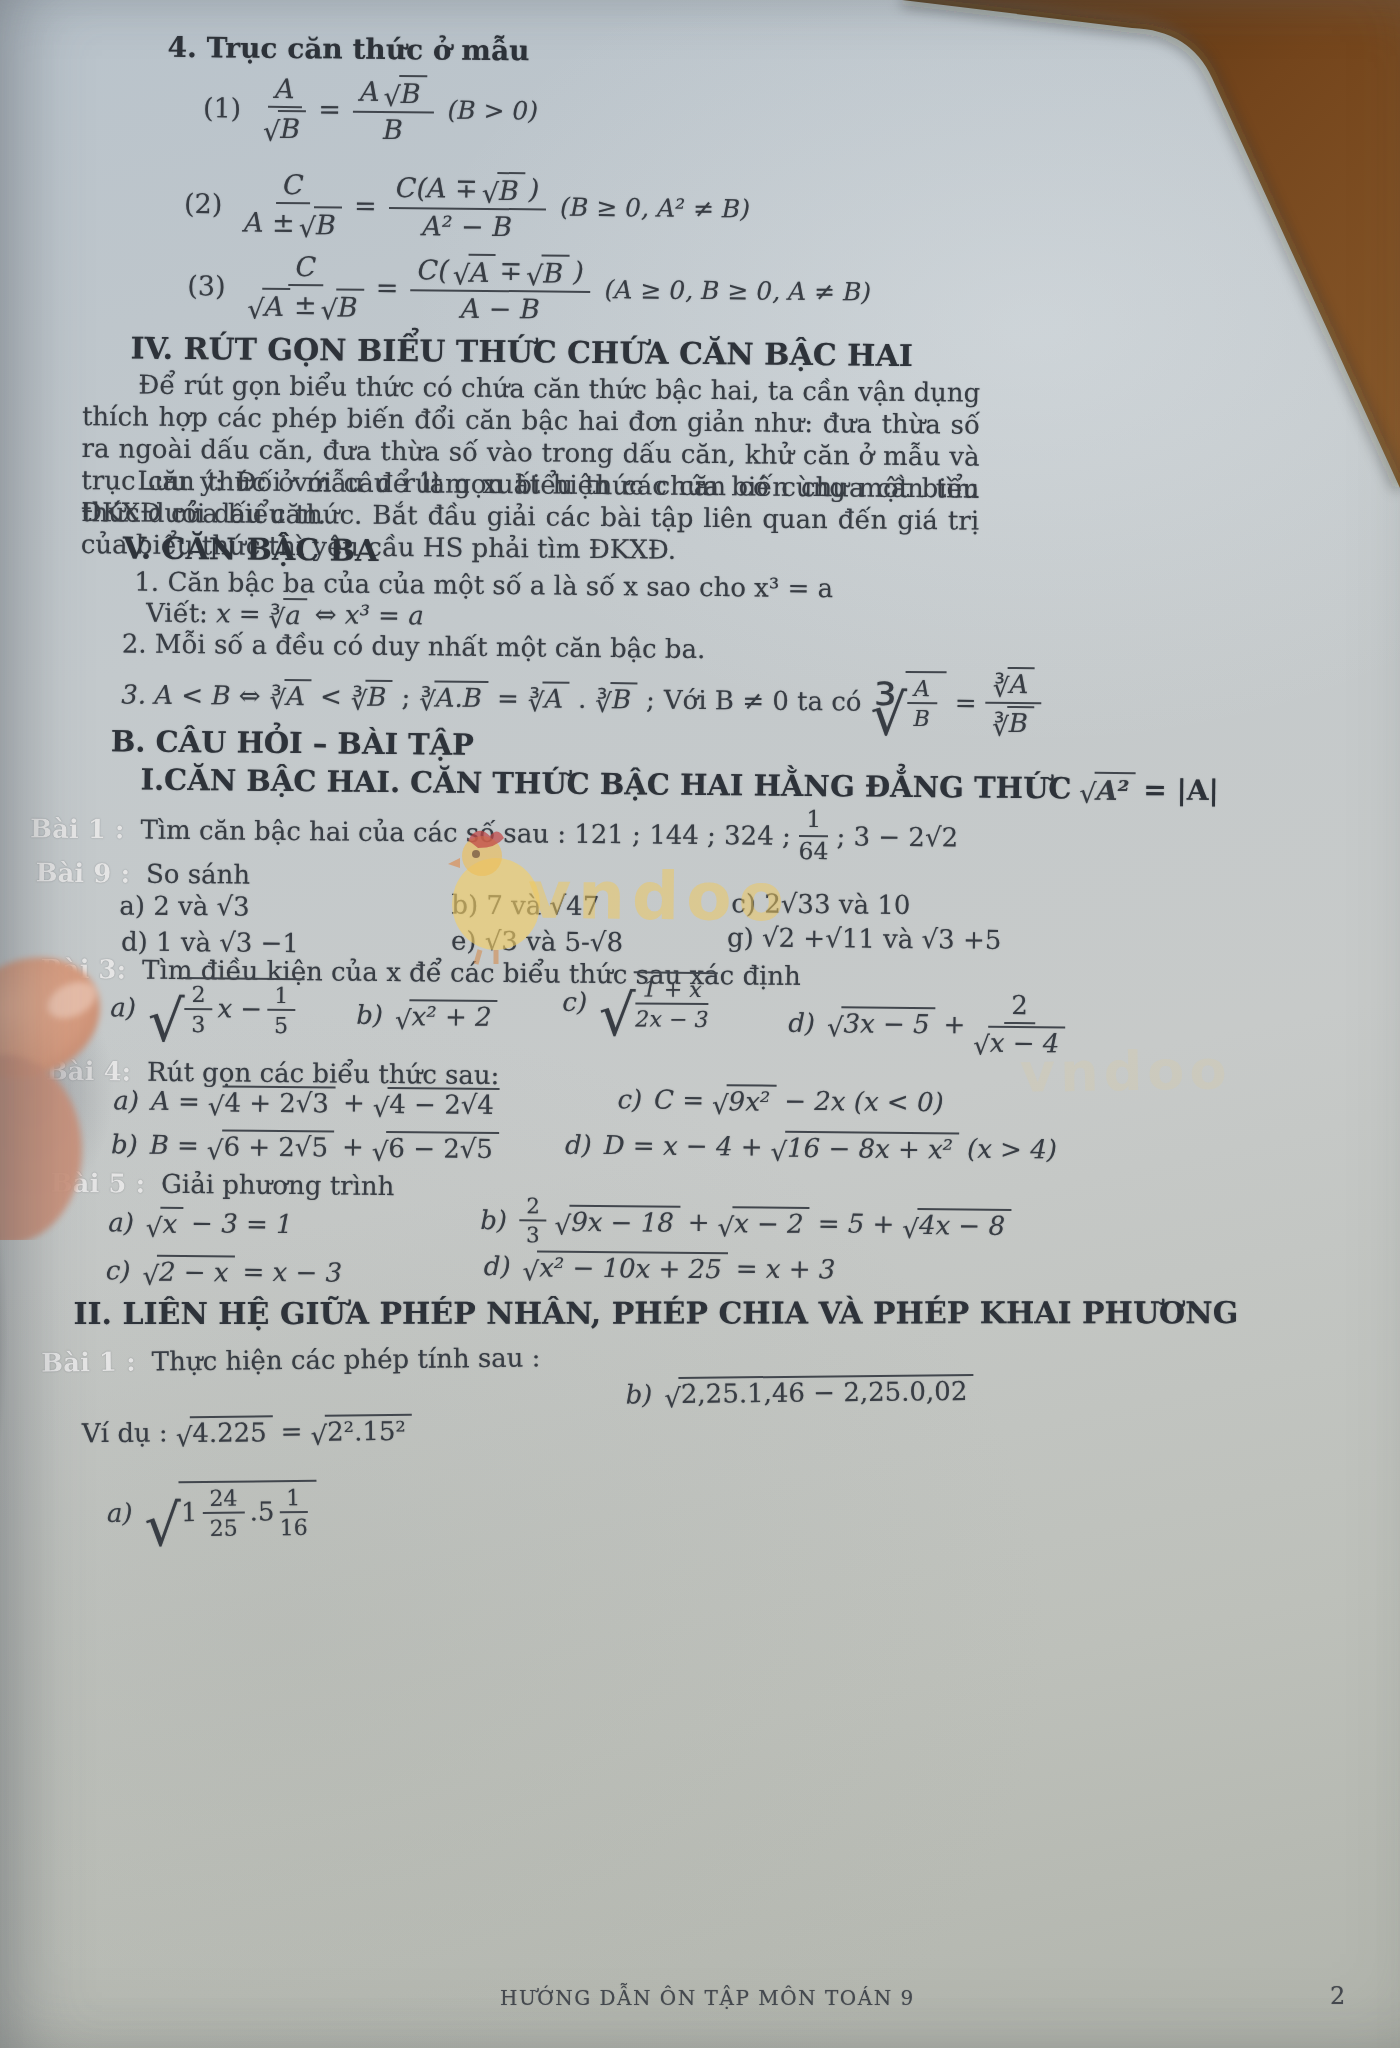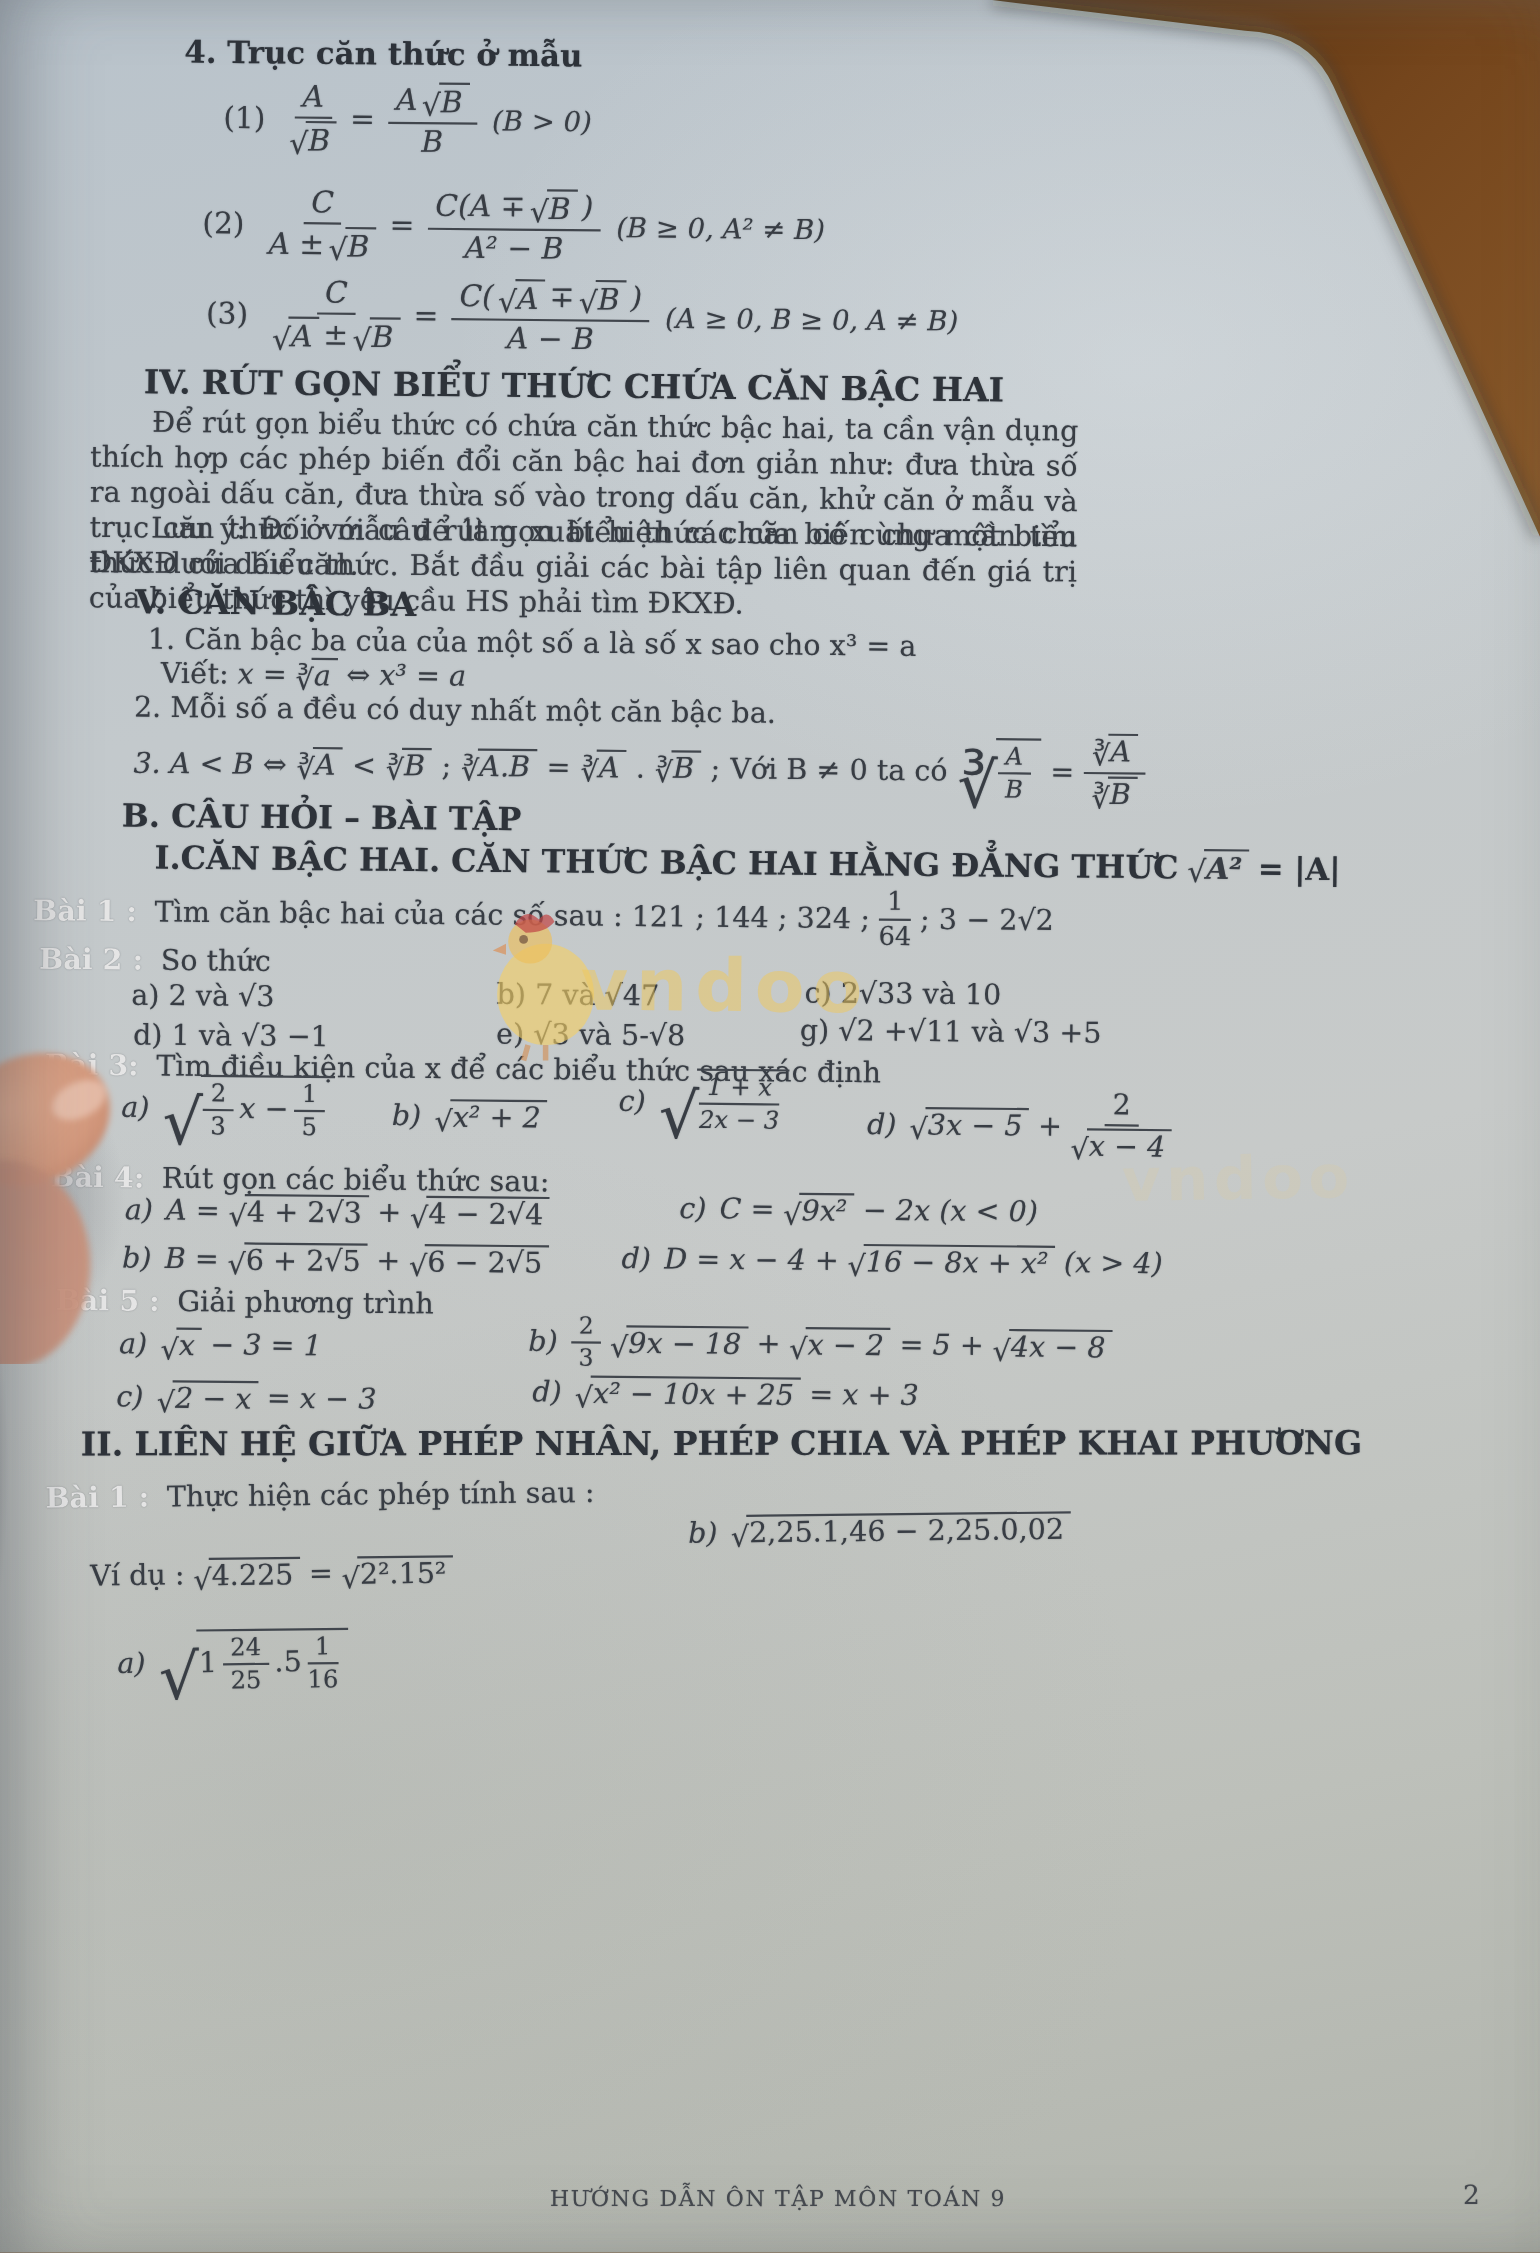--- a/index.html
+++ b/index.html
@@ -227,22 +227,22 @@
     <span class="blbl">Bài 1 :</span>
     <span>Tìm căn bậc hai của các số sau : 121 ; 144 ; 324 ;</span>
     <span class="frac" style="font-size:.9em;">
         <span class="num">1</span>
         <span class="den">64</span>
       </span>
     <span>; 3 − 2√2</span>
   </div>
 
   <div class="row" style="left:44px;top:858px;">
-    <span class="blbl">Bài 2 :</span>
-    <span>So thức</span>
+    <span class="blbl">Bài 9 :</span>
+    <span>So sánh</span>
   </div>
   <div class="abs" style="left:128px;top:890px;">a) 2 và  √3</div>
   <div class="abs" style="left:460px;top:886px;">b) 7 và  √47</div>
   <div class="abs" style="left:740px;top:882px;">c) 2√33  và 10</div>
   <div class="abs" style="left:130px;top:926px;">d) 1 và  √3 −1</div>
   <div class="abs" style="left:460px;top:922px;">e) √3  và 5-√8</div>
   <div class="abs" style="left:736px;top:916px;">g) √2 +√11  và  √3 +5</div>
 
   <div class="row" style="left:50px;top:954px;">
     <span class="blbl">Bài 3:</span>

